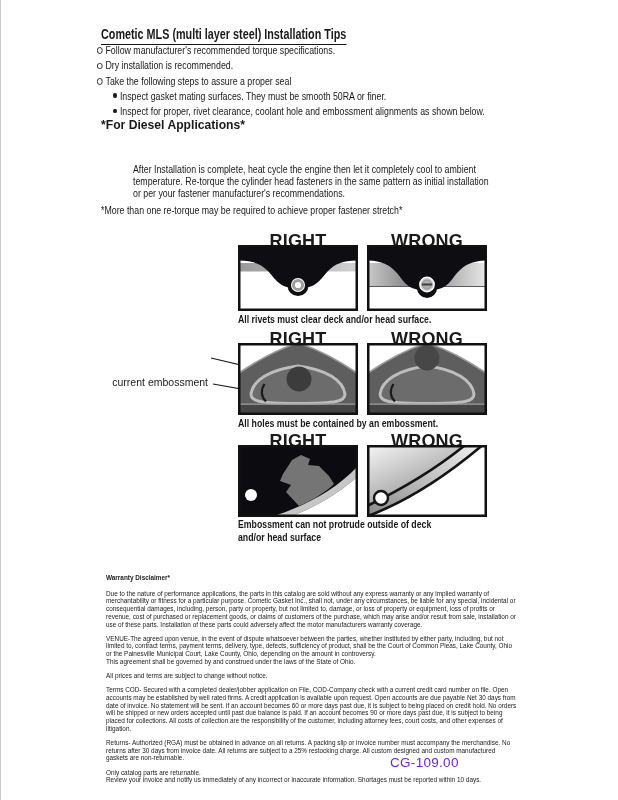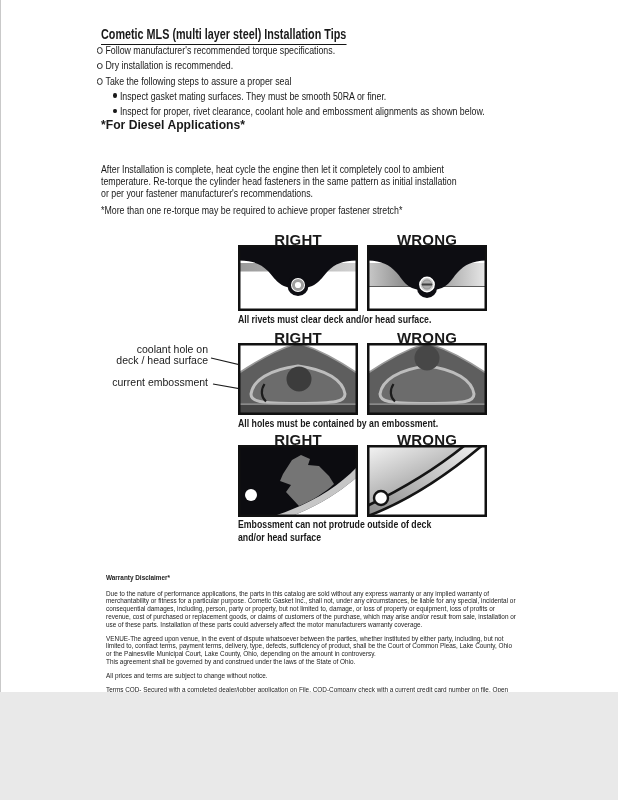--- a/index.html
+++ b/index.html
@@ -1,17 +1,17 @@
 <!DOCTYPE html>
 <html><head>
 <meta charset="utf-8">
 <style>
   html,body{margin:0;padding:0;background:#e9e9e9;}
   #page{
-    position:relative;width:618px;height:692px;background:#ffffff;
+    position:relative;width:618px;height:800px;background:#ffffff;
     font-family:"Liberation Sans",sans-serif;color:#1a1a1a;overflow:hidden;
     border-left:1px solid #c9c9c9;margin:0 auto;
   }
   .abs{position:absolute;}
   .nw{white-space:nowrap;}
   .cx72{transform:scaleX(.72);transform-origin:0 0;}
   .cx76{transform:scaleX(.76);transform-origin:0 0;}
   .cx80{transform:scaleX(.80);transform-origin:0 0;}
   .cx90{transform:scaleX(.90);transform-origin:0 0;}
 
@@ -23,21 +23,21 @@
   .bullet-row.sub{padding-left:20px;}
   .ring{width:4.6px;height:4.6px;border:1.1px solid #1a1a1a;border-radius:50%;
         margin:3.4px 4px 0 0;flex:0 0 auto;}
   .dot{width:4.6px;height:4.6px;background:#1a1a1a;border-radius:50%;
         margin:3.6px 4px 0 0;flex:0 0 auto;}
 
   .h-diesel{left:100px;top:117px;font-size:13.5px;font-weight:bold;}
   .pline{font-size:11px;line-height:11.8px;white-space:nowrap;}
   .pblock{left:100px;}
 
-  .dg-header{font-size:15px;font-weight:bold;width:120px;text-align:center;letter-spacing:.2px;}
+  .dg-header{font-size:18px;font-weight:bold;width:120px;text-align:center;letter-spacing:.2px;}
   .dg-caption{font-size:11.5px;font-weight:bold;white-space:nowrap;}
   .panel{position:absolute;}
   .side-label{font-size:10.5px;line-height:11px;text-align:right;width:112px;}
 
   .legal{left:105px;top:574px;width:412px;font-size:6.4px;line-height:7.7px;color:#222;}
   .legal .lg-h{font-weight:bold;margin:0 0 8px 0;}
   .legal p{margin:0 0 6.5px 0;}
   .legal p.tight{margin:0;}
 
   .footer-code{left:389px;top:755px;font-size:13.5px;letter-spacing:.3px;color:#6d28d9;}
@@ -70,21 +70,21 @@
     </div>
     <div class="bullet-row sub cx80">
       <span class="dot"></span>
       <span>Inspect for proper, rivet clearance, coolant hole and embossment alignments as shown below.</span>
     </div>
   </div>
 
   <div class="abs h-diesel cx90 nw">*For Diesel Applications*</div>
 
 
-  <div class="abs pblock" style="top:164px;">
+  <div class="abs pblock" style="top:164px;margin-left:32px;">
     <div class="pline cx80">After Installation is complete, heat cycle the engine then let it completely cool to ambient</div>
     <div class="pline cx80">temperature. Re-torque the cylinder head fasteners in the same pattern as initial installation</div>
     <div class="pline cx80">or per your fastener manufacturer's recommendations.</div>
   </div>
 
   <div class="abs pblock pline cx80" style="top:205px;">*More than one re-torque may be required to achieve proper fastener stretch*</div>
 
   <div class="abs dg-header" style="left:237px;top:231px;">RIGHT</div>
   <div class="abs dg-header" style="left:366px;top:231px;">WRONG</div>
 
@@ -123,24 +123,20 @@
     <circle cx="60" cy="39.5" r="4.6" fill="#adadad" stroke="#8a8a8a" stroke-width="0.8"></circle>
     <rect x="54.6" y="38.4" width="10.8" height="2.2" rx="1" fill="#3f3f3f"></rect>
     <rect x="1.25" y="1.25" width="117.5" height="63.5" fill="none" stroke="#111111" stroke-width="2.5"></rect>
   </svg>
 
   <div class="abs dg-caption cx76" style="left:237px;top:313px;">All rivets must clear deck and/or head surface.</div>
 
   <div class="abs dg-header" style="left:237px;top:329px;">RIGHT</div>
   <div class="abs dg-header" style="left:366px;top:329px;">WRONG</div>
 
-  <div class="abs side-label" style="left:95px;top:344px;">
-    <div>coolant hole on</div>
-    <div>deck / head surface</div>
-  </div>
   <div class="abs side-label" style="left:95px;top:377px;">current embossment</div>
 
   <svg class="abs" style="left:207px;top:342px;" width="95" height="58" viewBox="0 0 95 58">
     <line x1="3" y1="16" x2="88" y2="36" stroke="#1a1a1a" stroke-width="1.1"></line>
     <line x1="5" y1="42" x2="50" y2="50" stroke="#1a1a1a" stroke-width="1.1"></line>
   </svg>
 
   <svg class="panel" style="left:237px;top:343px;" width="120" height="72" viewBox="0 0 120 72">
     <rect x="0" y="0" width="120" height="72" fill="#5e5e5e"></rect>
     <path d="M1,1 H57 C40,6.5 18,18.5 1,30 Z" fill="#ffffff"></path>

